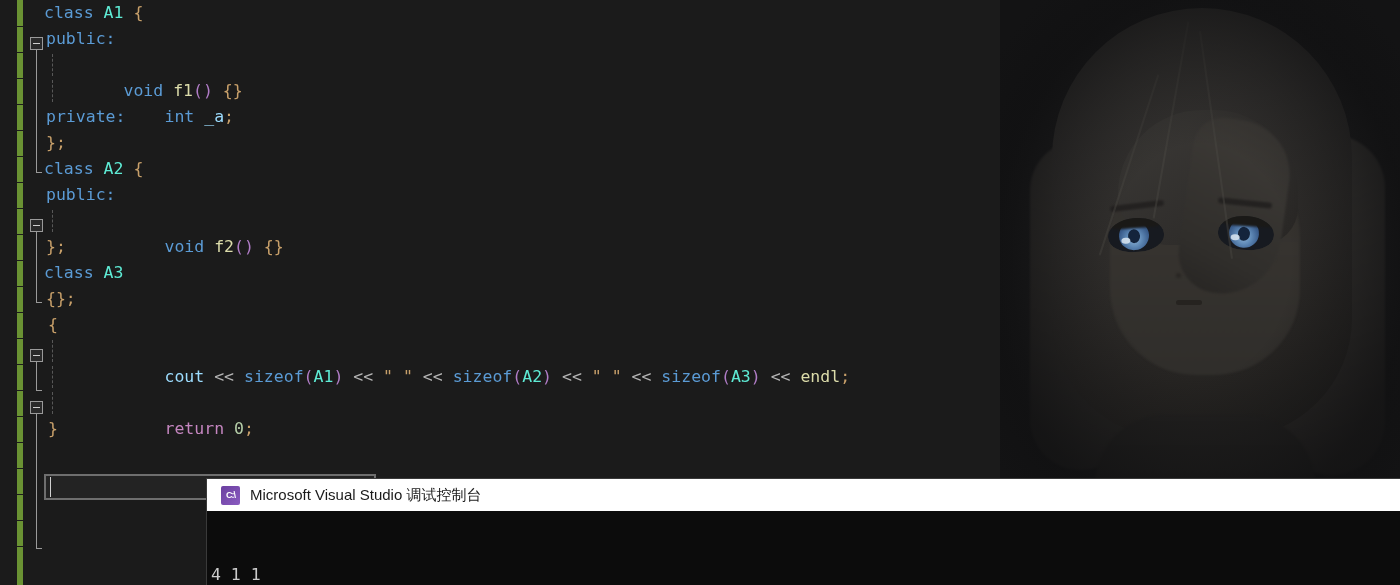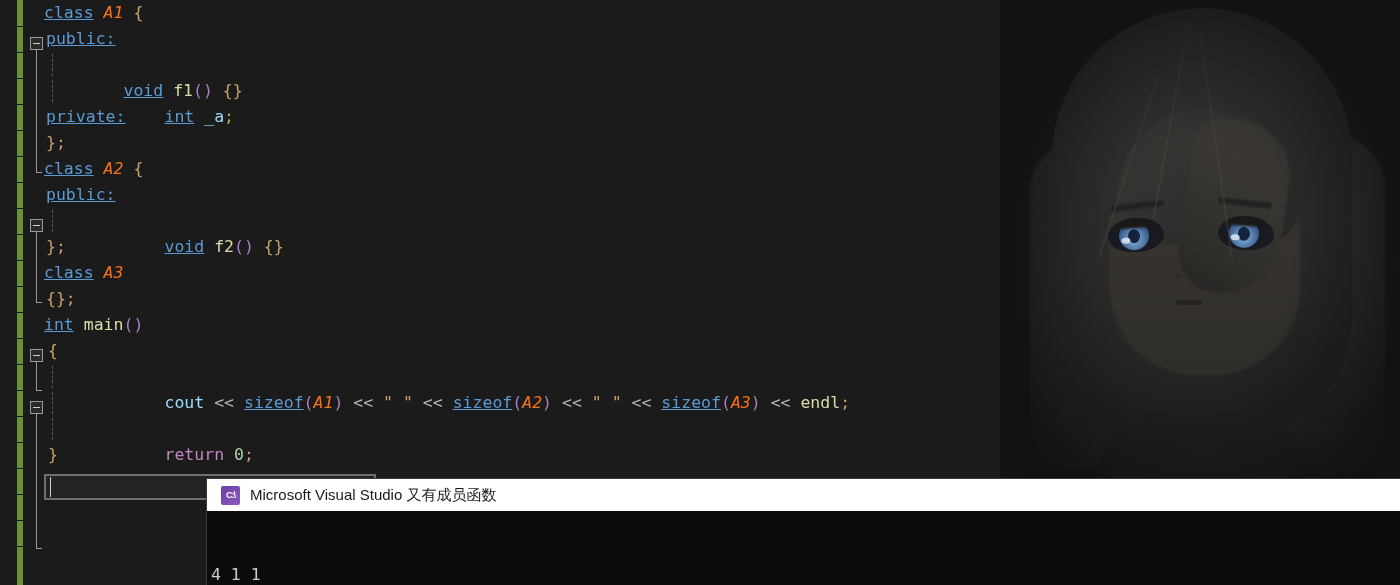--- a/index.html
+++ b/index.html
@@ -62,22 +62,22 @@
   .fold-line{position:absolute;left:6px;width:1px;background:#9a9a9a;}
   .fold-line::after{content:"";position:absolute;left:0;bottom:0;width:6px;height:1px;background:#9a9a9a;}
 
   .code{position:absolute;left:0;top:0;width:1000px;}
   .ln{position:relative;height:26px;line-height:26px;font-size:16.5px;white-space:pre;
       padding-left:44px;letter-spacing:0px;}
   .ind{position:absolute;top:2px;width:0;border-left:1px dashed #585858;height:22px;}
 
   
   .cmt{color:#3f8b3f;}
-  .kw{color:#5b9bd5;text-decoration:underline;}
-  .type{color:#f97316;font-style:italic;}
+  .kw{color:#5b9bd5;}
+  .type{color:#5eead4;}
   .fn{color:#dcdcaa;}
   .pun{color:#c8a06a;}
   .par{color:#b07cc6;}
   .ctl{color:#c586c0;}
   .num{color:#b5cea8;}
   .var{color:#9cdcfe;}
   .plain{color:#d4d4d4;}
   .str{color:#c8a06a;}
   .op{color:#b4b4b4;}
 
@@ -201,21 +201,20 @@
         <span class="ind" style="left:52px;"></span><span class="kw">void</span><span class="plain"> </span><span class="fn">f2</span><span class="par">(</span><span class="par">)</span><span class="plain"> </span><span class="pun">{}</span>
       </div>
 
       <div class="ln" style="padding-left:46px;"><span class="pun">};</span></div>
 
 
       <div class="ln" style="padding-left:44px;"><span class="kw">class</span><span class="plain"> </span><span class="type">A3</span></div>
 
       <div class="ln" style="padding-left:46px;"><span class="pun">{};</span></div>
 
-      <div class="ln" style="padding-left:44px;"><span class="kw">int</span><span class="plain"> </span><span class="fn">main</span><span class="par">(</span><span class="par">)</span></div>
 
       <div class="ln" style="padding-left:48px;"><span class="pun">{</span></div>
 
       <div class="ln" style="padding-left:85px;">
         <span class="ind" style="left:52px;"></span><span class="var">cout</span><span class="plain"> </span><span class="op">&lt;&lt;</span><span class="plain"> </span><span class="kw">sizeof</span><span class="par">(</span><span class="type">A1</span><span class="par">)</span><span class="plain"> </span><span class="op">&lt;&lt;</span><span class="plain"> </span><span class="str">" "</span><span class="plain"> </span><span class="op">&lt;&lt;</span><span class="plain"> </span><span class="kw">sizeof</span><span class="par">(</span><span class="type">A2</span><span class="par">)</span><span class="plain"> </span><span class="op">&lt;&lt;</span><span class="plain"> </span><span class="str">" "</span><span class="plain"> </span><span class="op">&lt;&lt;</span><span class="plain"> </span><span class="kw">sizeof</span><span class="par">(</span><span class="type">A3</span><span class="par">)</span><span class="plain"> </span><span class="op">&lt;&lt;</span><span class="plain"> </span><span class="fn">endl</span><span class="pun">;</span>
       </div>
 
       <div class="ln" style="padding-left:85px;">
         <span class="ind" style="left:52px;"></span>
       </div>
@@ -228,21 +227,21 @@
 
     </div>
 
     <div class="cur-line"></div>
     <div class="caret"></div>
   </div>
 
   <div id="console">
     <div class="titlebar">
       <div class="app-icon">C:\</div>
-      <div class="title-text">Microsoft Visual Studio 又有成员函数</div>
+      <div class="title-text">Microsoft Visual Studio 调试控制台</div>
     </div>
     <div class="body">
       <div class="out1">4 1 1</div>
       
       
     </div>
   </div>
 
 </div>
 

